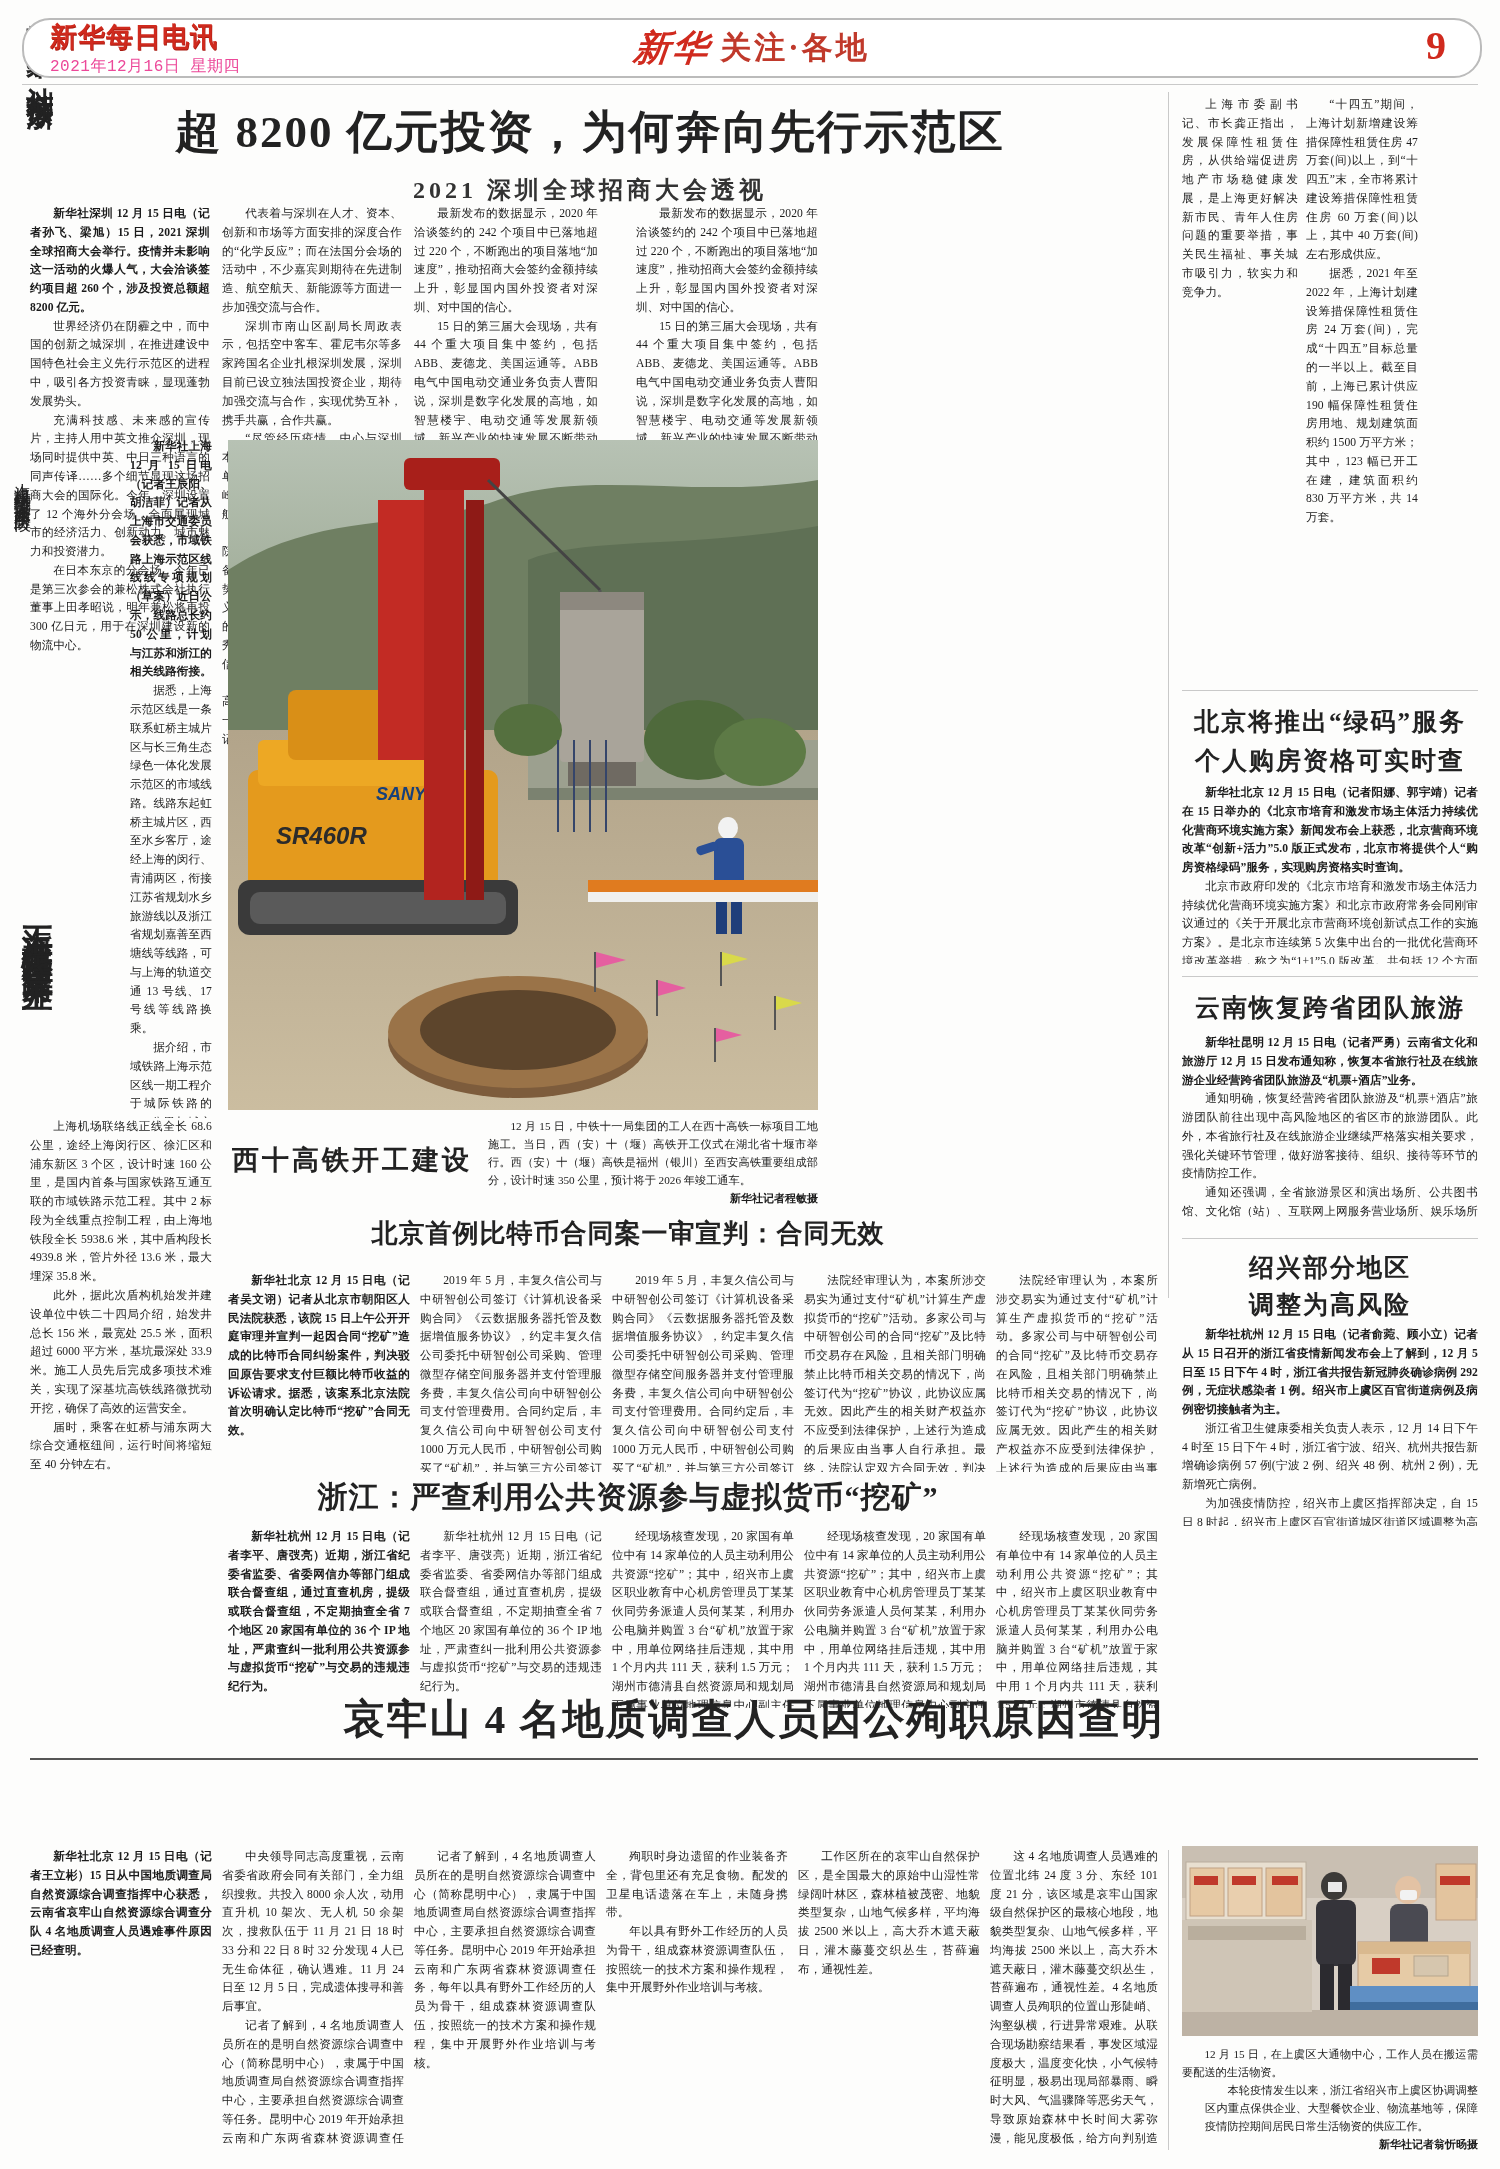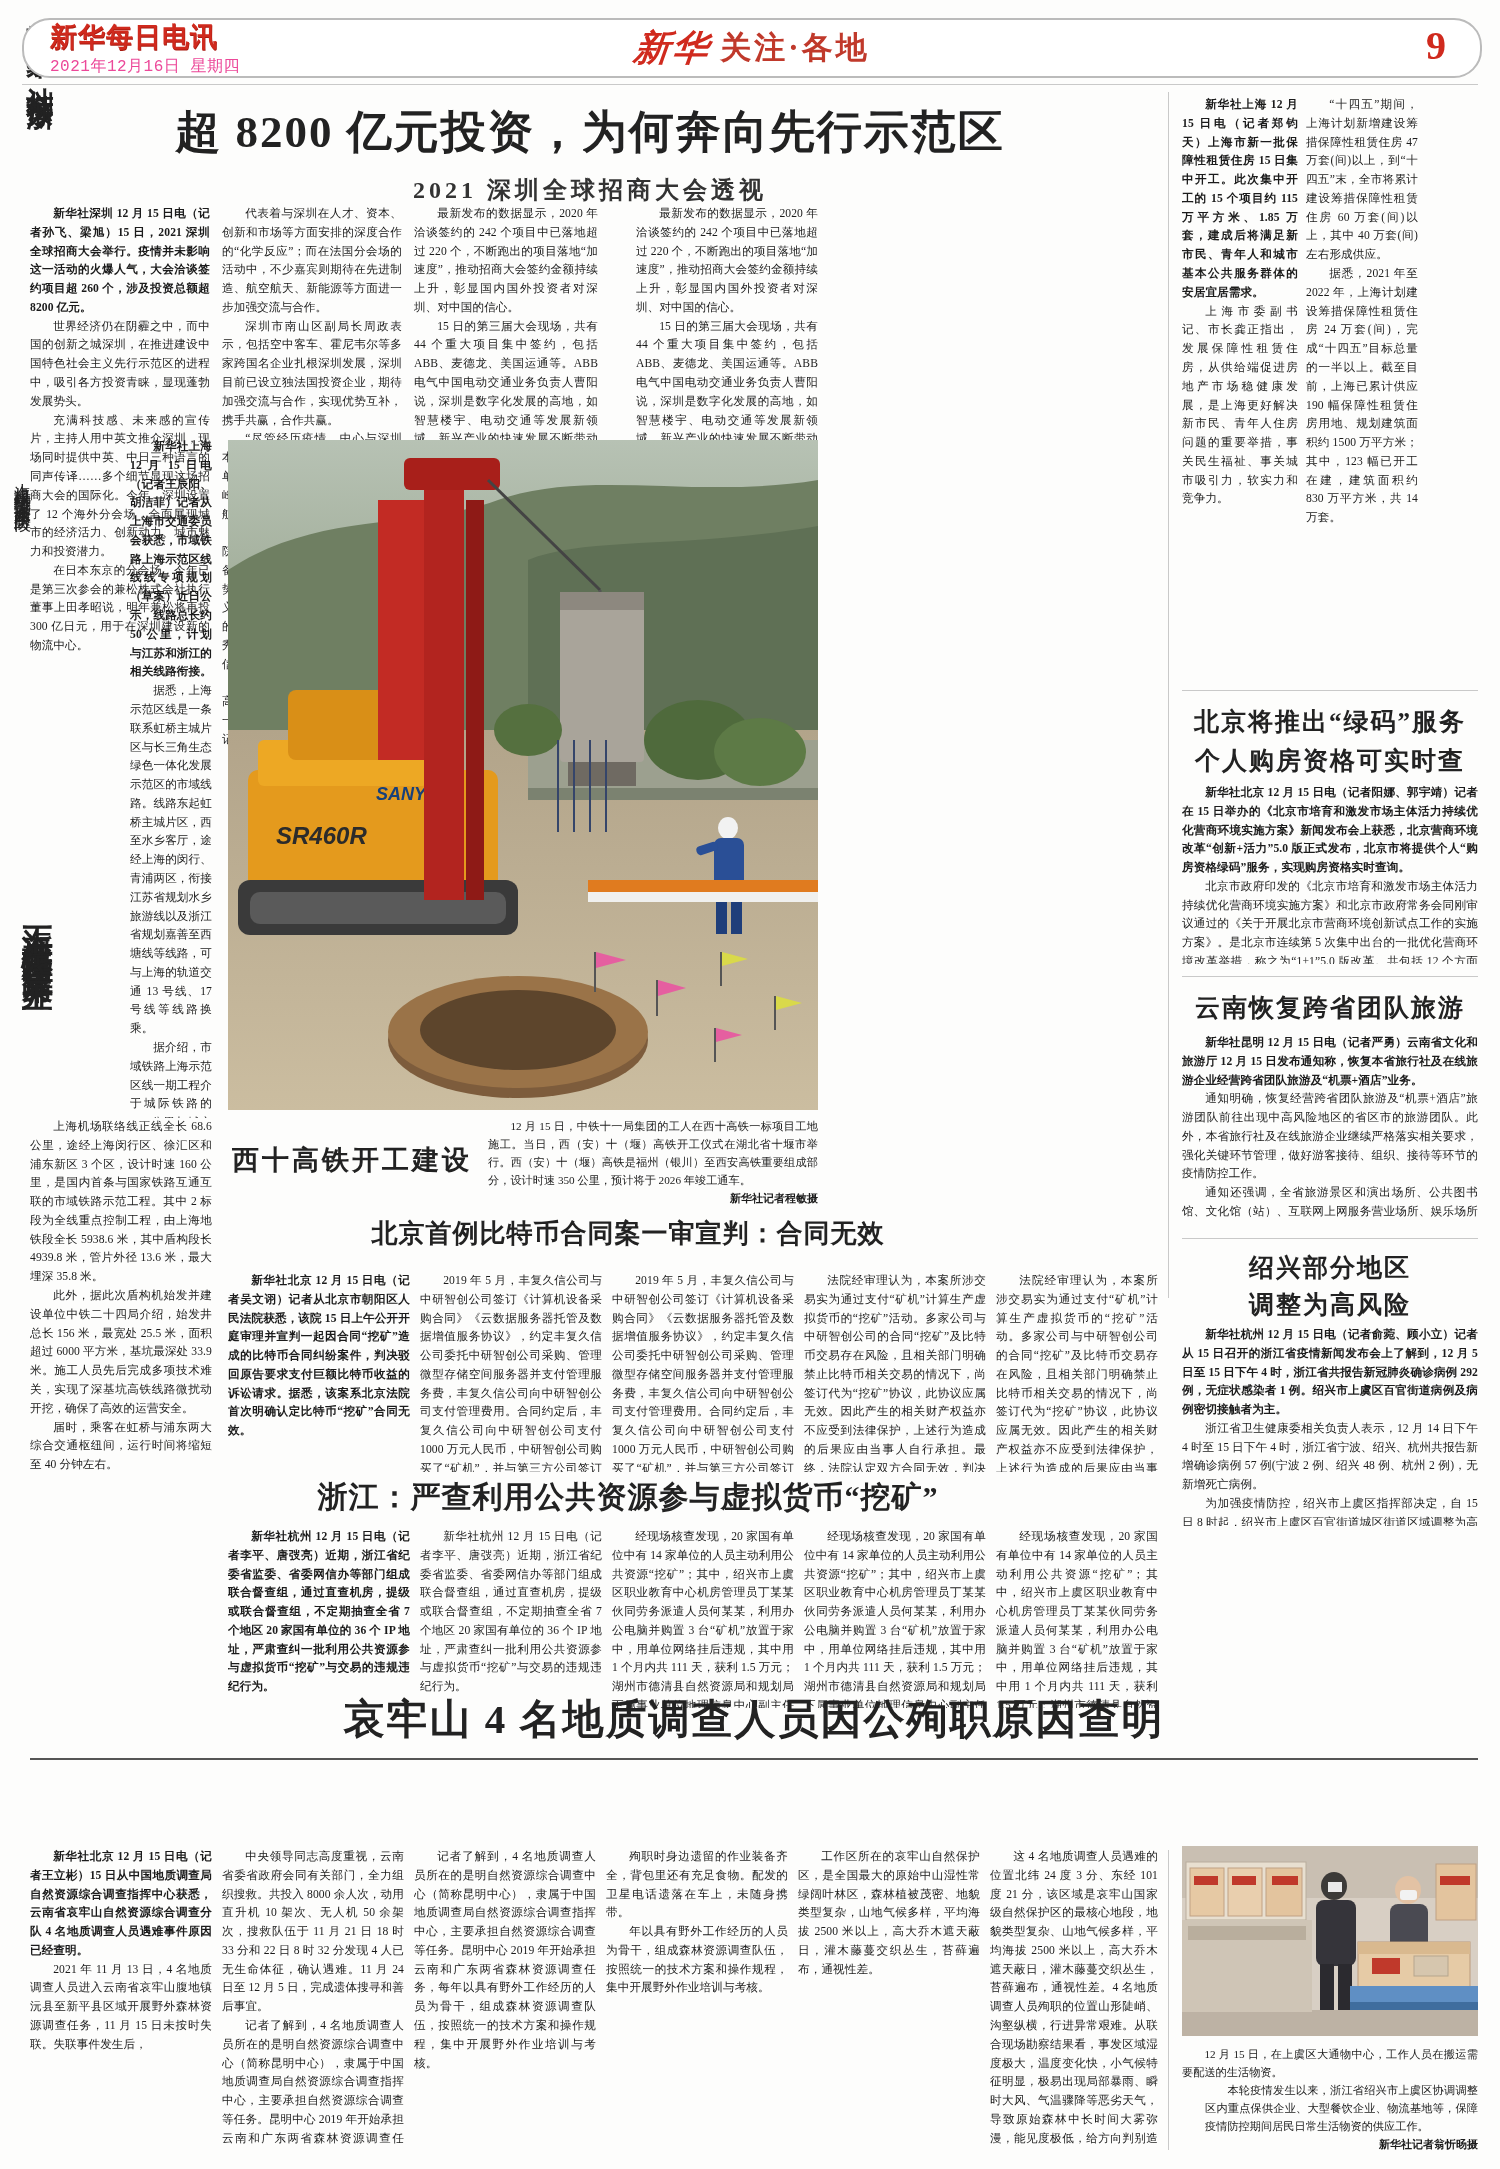--- a/index.html
+++ b/index.html
@@ -286,21 +286,20 @@
   <div class="colbox body-txt" style="left:804px;top:1528px;width:182px;height:180px;overflow:hidden;">
     <p>经现场核查发现，20 家国有单位中有 14 家单位的人员主动利用公共资源“挖矿”；其中，绍兴市上虞区职业教育中心机房管理员丁某某伙同劳务派遣人员何某某，利用办公电脑并购置 3 台“矿机”放置于家中，用单位网络挂后违规，其中用 1 个月内共 111 天，获利 1.5 万元；湖州市德清县自然资源局和规划局下属事业单位地理信息中心副主任虞某某及工作人员吴某某利用办公电脑“挖矿”。</p>
   </div>
   <div class="colbox body-txt" style="left:996px;top:1528px;width:162px;height:180px;overflow:hidden;">
     <p>经现场核查发现，20 家国有单位中有 14 家单位的人员主动利用公共资源“挖矿”；其中，绍兴市上虞区职业教育中心机房管理员丁某某伙同劳务派遣人员何某某，利用办公电脑并购置 3 台“矿机”放置于家中，用单位网络挂后违规，其中用 1 个月内共 111 天，获利 1.5 万元；湖州市德清县自然资源局和规划局下属事业单位地理信息中心副主任虞某某及工作人员吴某某利用办公电脑“挖矿”。</p>
   </div>
 
   <div class="vhl" style="left:1426px;top:100px;width:58px;height:400px;font-size:31px;letter-spacing:4px;">上海新一批保障性租赁住房集中开工</div>
 
   <div class="colbox body-txt" style="left:1182px;top:96px;width:116px;height:560px;overflow:hidden;">
-    <p class="lead">新华社上海 12 月 15 日电（记者郑钧天）上海市新一批保障性租赁住房 15 日集中开工。此次集中开工的 15 个项目约 115 万平方米、1.85 万套，建成后将满足新市民、青年人和城市基本公共服务群体的安居宜居需求。</p>
     <p>上海市委副书记、市长龚正指出，发展保障性租赁住房，从供给端促进房地产市场稳健康发展，是上海更好解决新市民、青年人住房问题的重要举措，事关民生福祉、事关城市吸引力，软实力和竞争力。</p>
   </div>
   <div class="colbox body-txt" style="left:1306px;top:96px;width:112px;height:560px;overflow:hidden;">
     <p>“十四五”期间，上海计划新增建设筹措保障性租赁住房 47 万套(间)以上，到“十四五”末，全市将累计建设筹措保障性租赁住房 60 万套(间)以上，其中 40 万套(间)左右形成供应。</p>
     <p>据悉，2021 年至 2022 年，上海计划建设筹措保障性租赁住房 24 万套(间)，完成“十四五”目标总量的一半以上。截至目前，上海已累计供应 190 幅保障性租赁住房用地、规划建筑面积约 1500 万平方米；其中，123 幅已开工在建，建筑面积约 830 万平方米，共 14 万套。</p>
   </div>
 
   <div class="hrule" style="left:1182px;top:690px;width:296px;"></div>
 
   <div class="colbox" style="left:1182px;top:706px;width:296px;">
@@ -338,21 +337,20 @@
   <div class="hrule2" style="left:30px;top:1758px;width:1448px;"></div>
 
   <div class="colbox" style="left:30px;top:1697px;width:1448px;">
     <div class="hl-main" style="font-size:41px;letter-spacing:2px;">哀牢山 4 名地质调查人员因公殉职原因查明</div>
   </div>
 
   <div class="vrule" style="left:1168px;top:1850px;height:300px;"></div>
 
   <div class="colbox body-txt" style="left:30px;top:1848px;width:182px;height:300px;overflow:hidden;">
     <p class="lead">新华社北京 12 月 15 日电（记者王立彬）15 日从中国地质调查局自然资源综合调查指挥中心获悉，云南省哀牢山自然资源综合调查分队 4 名地质调查人员遇难事件原因已经查明。</p>
-    <p>2021 年 11 月 13 日，4 名地质调查人员进入云南省哀牢山腹地镇沅县至新平县区域开展野外森林资源调查任务，11 月 15 日未按时失联。失联事件发生后，</p>
   </div>
   <div class="colbox body-txt" style="left:222px;top:1848px;width:182px;height:300px;overflow:hidden;">
     <p>中央领导同志高度重视，云南省委省政府会同有关部门，全力组织搜救。共投入 8000 余人次，动用直升机 10 架次、无人机 50 余架次，搜救队伍于 11 月 21 日 18 时 33 分和 22 日 8 时 32 分发现 4 人已无生命体征，确认遇难。11 月 24 日至 12 月 5 日，完成遗体搜寻和善后事宜。</p>
     <p>记者了解到，4 名地质调查人员所在的是明自然资源综合调查中心（简称昆明中心），隶属于中国地质调查局自然资源综合调查指挥中心，主要承担自然资源综合调查等任务。昆明中心 2019 年开始承担云南和广东两省森林资源调查任务，每年以具有野外工作经历的人员为骨干，组成森林资源调查队伍，按照统一的技术方案和操作规程，集中开展野外作业培训与考核。</p>
   </div>
   <div class="colbox body-txt" style="left:414px;top:1848px;width:182px;height:300px;overflow:hidden;">
     <p>记者了解到，4 名地质调查人员所在的是明自然资源综合调查中心（简称昆明中心），隶属于中国地质调查局自然资源综合调查指挥中心，主要承担自然资源综合调查等任务。昆明中心 2019 年开始承担云南和广东两省森林资源调查任务，每年以具有野外工作经历的人员为骨干，组成森林资源调查队伍，按照统一的技术方案和操作规程，集中开展野外作业培训与考核。</p>
   </div>
   <div class="colbox body-txt" style="left:606px;top:1848px;width:182px;height:300px;overflow:hidden;">
     <p>殉职时身边遗留的作业装备齐全，背包里还有充足食物。配发的卫星电话遗落在车上，未随身携带。</p>

